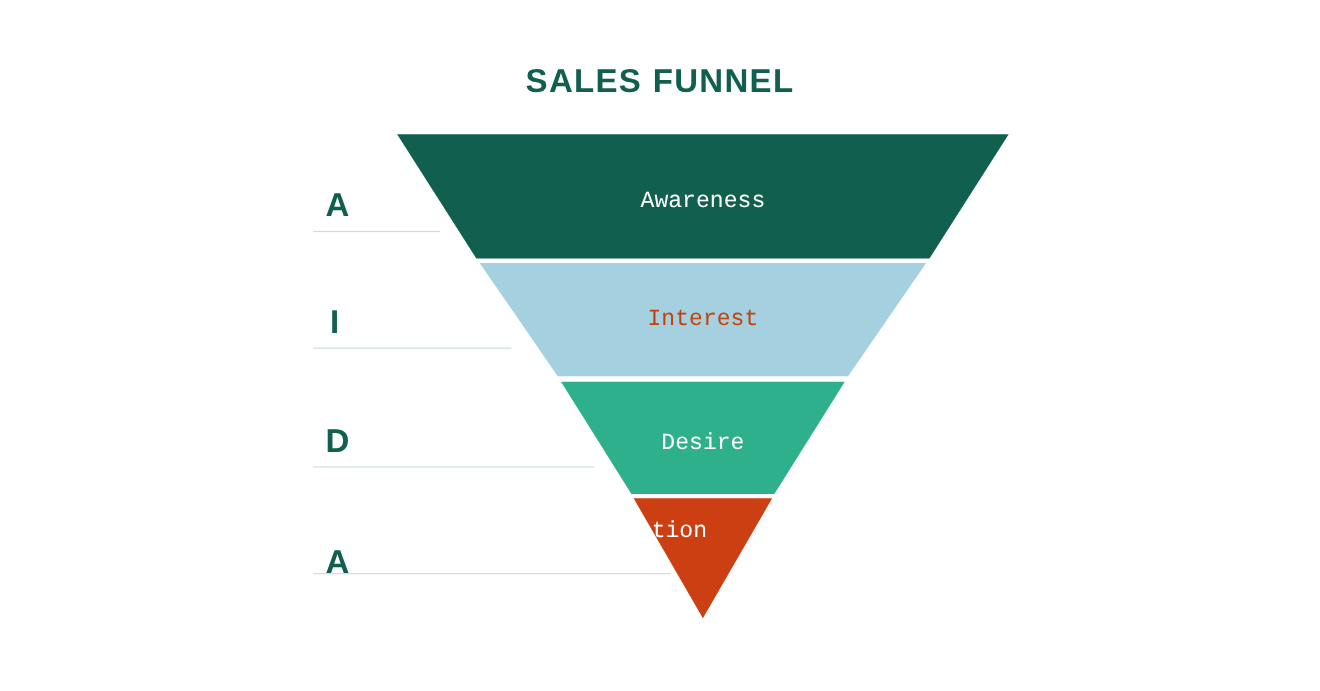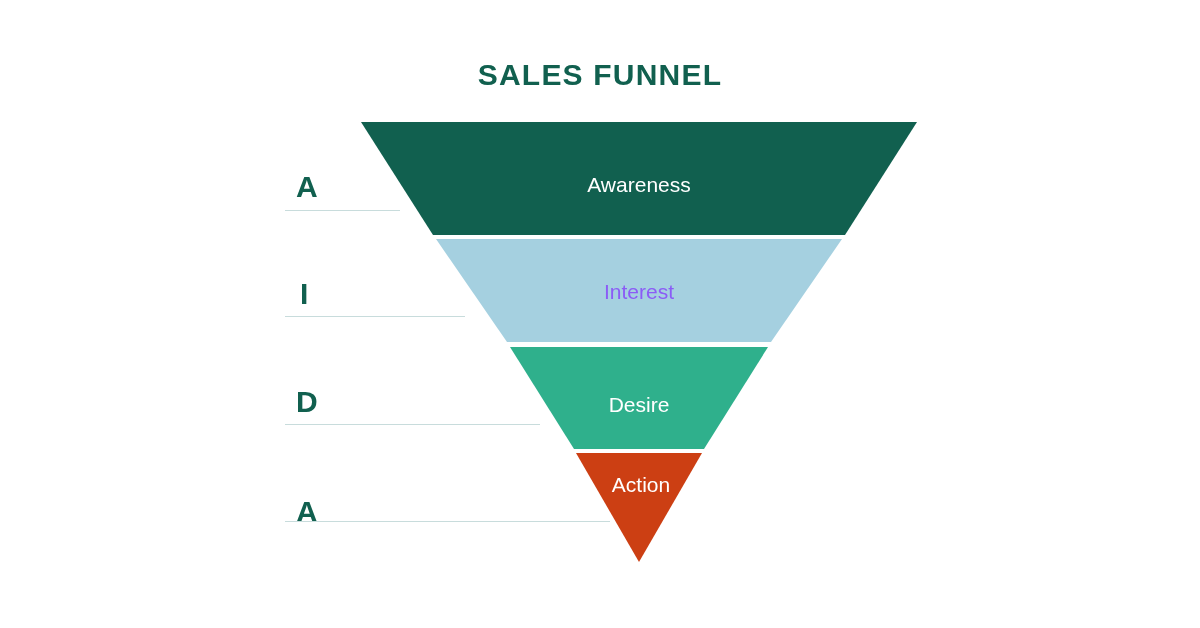--- a/index.html
+++ b/index.html
@@ -46,21 +46,21 @@
     line-height: 1;
   }
   .stage-rule {
     position: absolute;
     height: 1px;
     background: #c8dcdc;
   }
   .funnel-label {
     position: absolute;
     font-size: 21px;
-    font-family: Liberation Sans, sans-serif;
+    font-family: Liberation Mono, monospace;
     text-align: right;
     white-space: nowrap;
     transform: translate(-50%, -50%);
     line-height: 1;
   }
 </style>
 </head>
 <body>
 
 <div id="stage">
@@ -81,18 +81,18 @@
       <div class="stage-letter" style="left: 296px; top: 497px; color: rgb(17, 96, 79);">A</div>
     </div>
   <div id="rules-layer">
       <div class="stage-rule" style="left: 285px; top: 210px; width: 115px; background: rgb(200, 220, 220);"></div>
       <div class="stage-rule" style="left: 285px; top: 316px; width: 180px; background: rgb(200, 220, 220);"></div>
       <div class="stage-rule" style="left: 285px; top: 424px; width: 255px; background: rgb(200, 220, 220);"></div>
       <div class="stage-rule" style="left: 285px; top: 521px; width: 325px; background: rgb(200, 220, 220);"></div>
     </div>
   <div id="labels-layer">
       <div class="funnel-label" style="left: 639px; top: 184px; color: rgb(255, 255, 255);">Awareness</div>
-      <div class="funnel-label" style="left: 639px; top: 291px; color: #8b5cf6;">Interest</div>
+      <div class="funnel-label" style="left: 639px; top: 291px; color: #c2410c;">Interest</div>
       <div class="funnel-label" style="left: 639px; top: 404px; color: rgb(255, 255, 255);">Desire</div>
-      <div class="funnel-label" style="left: 641px; top: 484px; color: rgb(255, 255, 255);">Action</div>
+      <div class="funnel-label" style="left: 605px; top: 484px; color: rgb(255, 255, 255);">Action</div>
     </div>
 
 </div>
 
 </body></html>

